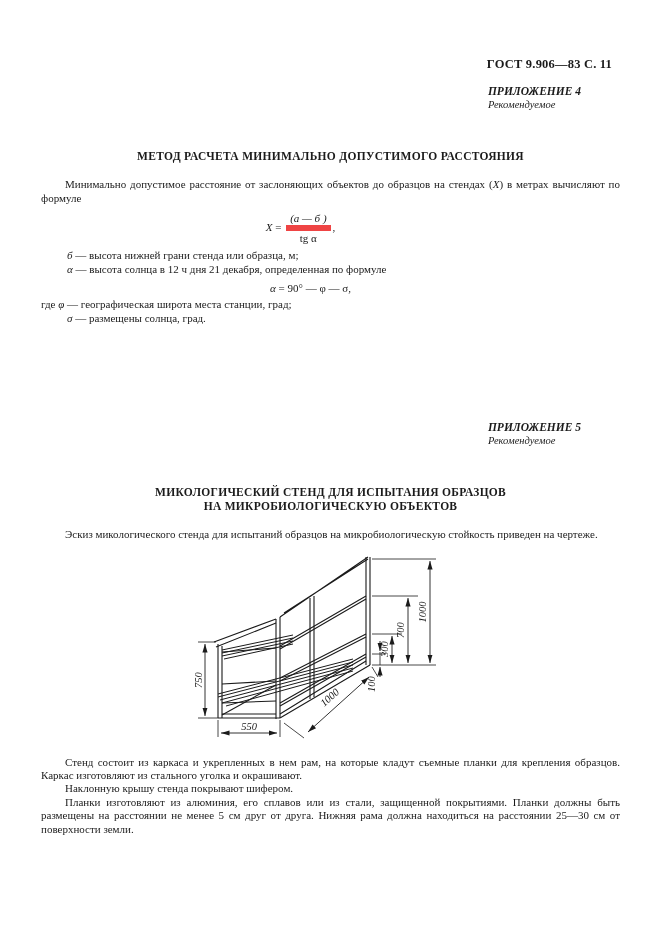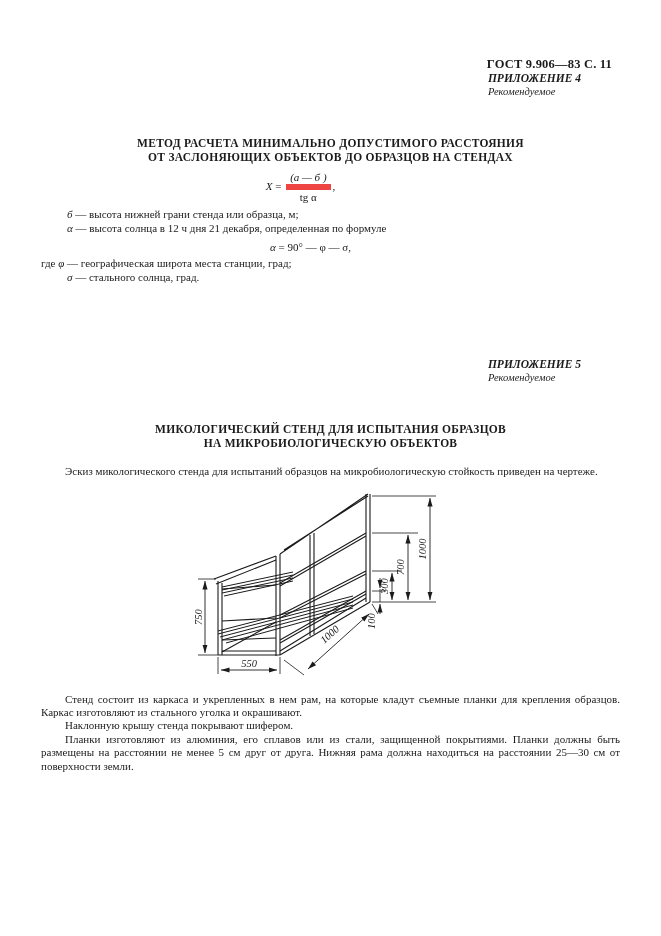--- a/index.html
+++ b/index.html
@@ -6,21 +6,21 @@
   body{
     width:661px;height:936px;background:#ffffff;
     font-family:"Liberation Serif","DejaVu Serif",serif;
     color:#1b1b1b;-webkit-font-smoothing:antialiased;
   }
   .page{position:relative;width:661px;height:936px;background:#ffffff;overflow:hidden;}
   .doc-header{
     padding:57px 49px 0 0;text-align:right;
     font-weight:bold;font-size:12.5px;letter-spacing:0.2px;
   }
-  .appx-wrap{text-align:right;padding-right:80px;line-height:13px;}
+  .appx-wrap{text-align:right;padding-right:80px;margin-top:13px;line-height:13px;}
   .appx-inner{display:inline-block;text-align:left;}
   .appx-label{font-weight:bold;font-style:italic;font-size:11.5px;}
   .appx-note{font-style:italic;font-size:10.5px;}
   .section-title{
     margin-top:38px;text-align:center;font-weight:bold;
     font-size:11.5px;line-height:14px;letter-spacing:0.3px;font-family:Liberation Serif, serif;
   }
   .para{
     margin:15px 41px 0 41px;font-size:11px;line-height:13.5px;
     text-align:justify;text-indent:24px;
@@ -28,21 +28,21 @@
   .formula{
     text-align:center;font-size:11px;margin:7px 60px 5px 0;
   }
   .formula .frac{display:inline-block;vertical-align:middle;text-align:center;margin:0 2px;}
   .formula .num{display:block;border-bottom:6px solid #ef4444;padding:0 4px 1px 4px;}
   .formula .den{display:block;padding-top:1px;}
   .v{font-style:italic;}
   .where{margin:2px 41px 0 41px;font-size:11px;line-height:13.5px;}
   .where .wrow.indent{padding-left:26px;}
   .formula-simple{text-align:center;font-size:11px;margin:6px 40px 4px 0;}
-  .appx5-gap{margin-top:74px;}
+  .appx5-gap{margin-top:96px;}
   .drawing-wrap{margin:4px 0 0 118px;width:400px;height:198px;}
   svg text{
     font-family:"Liberation Serif","DejaVu Serif",serif;
     font-style:italic;font-size:10.5px;fill:#1b1b1b;
   }
   .body-paras p{margin:0 41px;font-size:11px;line-height:13.4px;text-align:justify;text-indent:24px;}
   .body-paras p:first-child{margin-top:12px;}
 </style>
 </head>
 <body>
@@ -53,44 +53,44 @@
 
   <div class="appx-wrap">
     <div class="appx-inner">
       <div class="appx-label">ПРИЛОЖЕНИЕ 4</div>
       <div class="appx-note">Рекомендуемое</div>
     </div>
   </div>
 
   <div class="section-title">
     <div>МЕТОД РАСЧЕТА МИНИМАЛЬНО ДОПУСТИМОГО РАССТОЯНИЯ</div>
-    <div>ОТ ЗАСЛОНЯЮЩИХ ОБЪЕКТОВ ДО ОБРАЗЦОВ НА СТЕНДАХ</div>
   </div>
 
+  <p class="para"><span>Минимально допустимое расстояние от заслоняющих объектов до образцов на стендах (</span><span class="v">X</span><span>) в метрах вычисляют по формуле</span></p>
 
   <div class="formula">
     <span class="v">X</span>
     <span>=</span>
     <span class="frac"><span class="num v">(a — б )</span><span class="den">tg α</span></span><span>,</span>
   </div>
 
   <div class="where">
     <div class="wrow indent"><span class="v">б</span> <span>— высота нижней грани стенда или образца, м;</span></div>
     <div class="wrow indent"><span class="v">α</span> <span>— высота солнца в 12 ч дня 21 декабря, определенная по формуле</span></div>
   </div>
 
   <div class="formula-simple">
     <span class="v">α</span>
     <span>=</span>
     <span>90° — φ — σ,</span>
   </div>
 
   <div class="where">
     <div class="wrow"><span>где</span> <span class="v">φ</span> <span>— географическая широта места станции, град;</span></div>
-    <div class="wrow indent"><span class="v">σ</span> <span>— стального солнца, град.</span></div>
+    <div class="wrow indent"><span class="v">σ</span> <span>— размещены солнца, град.</span></div>
   </div>
 
   <div class="appx-wrap appx5-gap">
     <div class="appx-inner">
       <div class="appx-label">ПРИЛОЖЕНИЕ 5</div>
       <div class="appx-note">Рекомендуемое</div>
     </div>
   </div>
 
   <div class="section-title">

